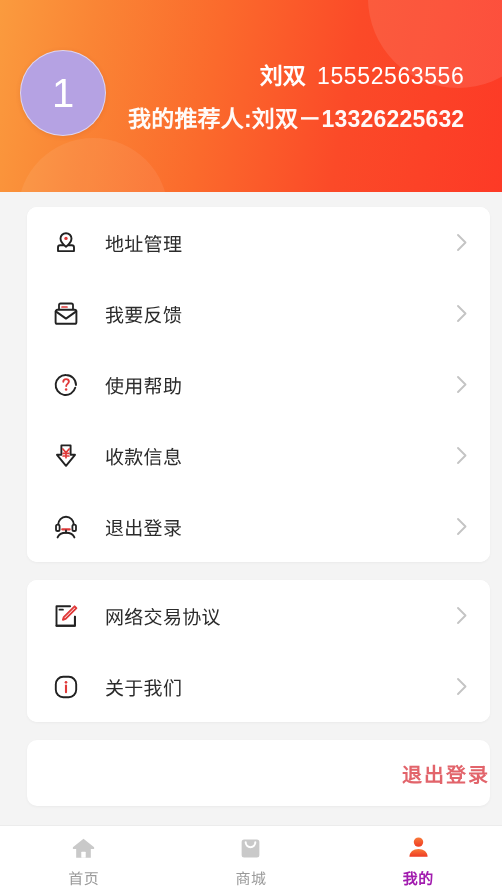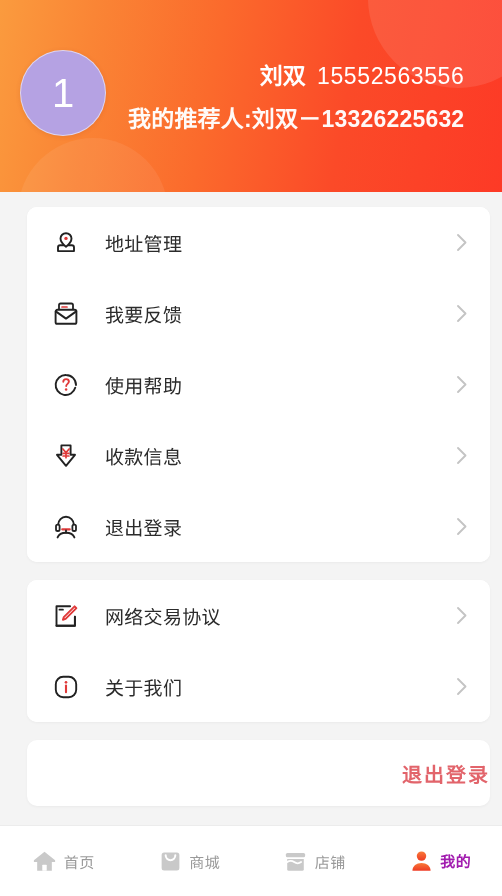--- a/index.html
+++ b/index.html
@@ -134,21 +134,21 @@
     flex:0 0 71px;
     height:71px;
     background:#ffffff;
     border-top:1px solid #ececec;
     display:flex;
     align-items:center;
   }
   .tab {
     flex:1 1 0;
     height:100%;
-    display:flex; flex-direction:row;
+    display:flex; flex-direction:column;
     align-items:center; justify-content:center;
     gap:5px;
     cursor:pointer;
   }
   .tab-icon { width:28px; height:28px; display:flex; align-items:center; justify-content:center; }
   .tab-icon svg { display:block; }
   .tab-label {
     font-size:15px;
     color:#9a9a9a;
     letter-spacing:0.5px;
@@ -325,30 +325,20 @@
     <div class="tab">
       <span class="tab-icon">
         <svg width="27" height="27" viewBox="0 0 28 28" fill="none">
           <rect x="4.8" y="4.6" width="18.4" height="18.8" rx="2.6" fill="#c9c9c9"></rect>
           <path d="M9 7.6 a5 5 0 0 0 10 0" stroke="#ffffff" stroke-width="2.1" fill="none" stroke-linecap="round"></path>
         </svg>
       </span>
       <span class="tab-label">商城</span>
     </div>
 
-    <div class="tab">
-      <span class="tab-icon">
-        <svg width="27" height="27" viewBox="0 0 28 28" fill="none">
-          <rect x="4" y="5.2" width="20" height="4.4" rx="1.6" fill="#c9c9c9"></rect>
-          <path d="M5.4 11.4 h17.2 v10.6 a1.6 1.6 0 0 1-1.6 1.6 h-14 a1.6 1.6 0 0 1-1.6-1.6 z" fill="#c9c9c9"></path>
-          <path d="M5.4 14.6 q3.6 -2.6 7.2 0 q3.6 2.6 7.2 0" stroke="#ffffff" stroke-width="1.9" fill="none" stroke-linecap="round"></path>
-        </svg>
-      </span>
-      <span class="tab-label">店铺</span>
-    </div>
 
 
     <div class="tab active">
       <span class="tab-icon">
         <svg width="27" height="27" viewBox="0 0 28 28" fill="none">
           <defs>
             <linearGradient id="gradUser" x1="0" y1="0" x2="0" y2="1">
               <stop offset="0%" stop-color="#F97A39"></stop>
               <stop offset="100%" stop-color="#EE3A24"></stop>
             </linearGradient>

